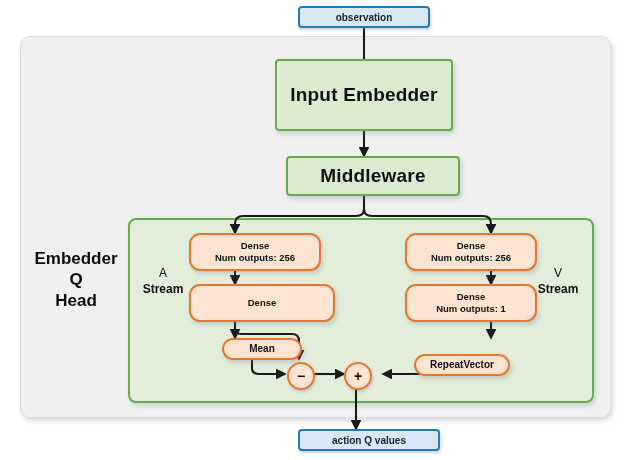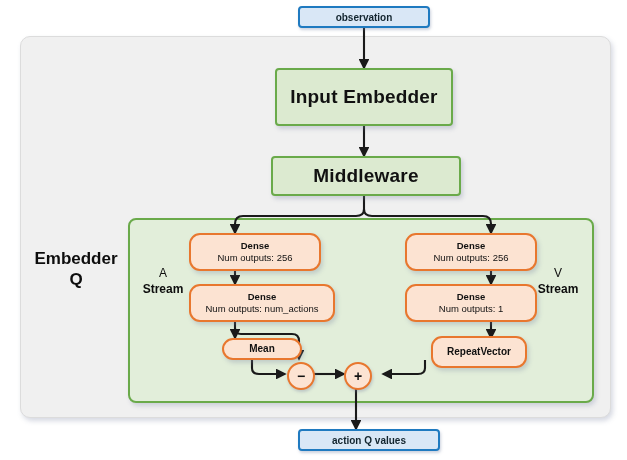--- a/index.html
+++ b/index.html
@@ -96,21 +96,21 @@
     box-shadow: 2px 3px 4px rgba(120,130,160,0.30);
     color: #111111;
   }
   .orange-box .line1 {
     font-size: 9.5px;
     font-weight: 700;
     line-height: 12px;
   }
   .orange-box .line2 {
     font-size: 9.5px;
-    font-weight: 400;
+    font-weight: 700;
     line-height: 12px;
   }
   .orange-box.single .line1 {
     font-size: 10px;
     font-weight: 700;
   }
 
   
   .op-circle {
     position: absolute;
@@ -192,67 +192,67 @@
       <path d="M 425 360 L 425 368 Q 425 374 418 374 L 383 374" marker-end="url(#arrow)"></path>
 
       <path d="M 356 386 L 356 429" marker-end="url(#arrow)"></path>
     </g>
   </svg>
 
   <div class="node io-box" style="left:298px; top:6px; width:132px; height:22px;">
     <span>observation</span>
   </div>
 
-  <div class="node green-box" style="left:275px; top:68px; width:178px; height:58px;">
+  <div class="node green-box" style="left:275px; top:59px; width:178px; height:72px;">
     <span>Input Embedder</span>
   </div>
 
-  <div class="node green-box" style="left:271px; top:156px; width:190px; height:40px;">
+  <div class="node green-box" style="left:286px; top:156px; width:174px; height:40px;">
     <span>Middleware</span>
   </div>
 
   <div class="free-label label-head" style="left:30px; top:248px; width:92px;">
     <div>Embedder Q</div>
+    <div>Head</div>
   </div>
 
   <div class="free-label label-stream" style="left:137px; top:265px; width:52px;">
     <div class="thin">A</div>
     <div>Stream</div>
   </div>
 
   <div class="free-label label-stream" style="left:532px; top:265px; width:52px;">
     <div class="thin">V</div>
     <div>Stream</div>
   </div>
 
   <div class="node orange-box" style="left:189px; top:233px; width:132px; height:38px;">
     <div class="line1">Dense</div>
     <div class="line2">Num outputs: 256</div>
   </div>
 
   <div class="node orange-box" style="left:189px; top:284px; width:146px; height:38px;">
     <div class="line1">Dense</div>
-    <div class="line2">Num outputs: num_actions</div>
   </div>
 
   <div class="node orange-box single" style="left:222px; top:338px; width:80px; height:22px;">
     <div class="line1">Mean</div>
   </div>
 
   <div class="node orange-box" style="left:405px; top:233px; width:132px; height:38px;">
     <div class="line1">Dense</div>
     <div class="line2">Num outputs: 256</div>
   </div>
 
   <div class="node orange-box" style="left:405px; top:284px; width:132px; height:38px;">
     <div class="line1">Dense</div>
     <div class="line2">Num outputs: 1</div>
   </div>
 
-  <div class="node orange-box single" style="left:414px; top:336px; width:96px; height:32px;margin-left:17px;">
+  <div class="node orange-box single" style="left:414px; top:354px; width:96px; height:22px;">
     <div class="line1">RepeatVector</div>
   </div>
 
   <div class="op-circle" style="left:287px; top:362px;">
     <span>−</span>
   </div>
 
   <div class="op-circle" style="left:344px; top:362px;">
     <span>+</span>
   </div>

